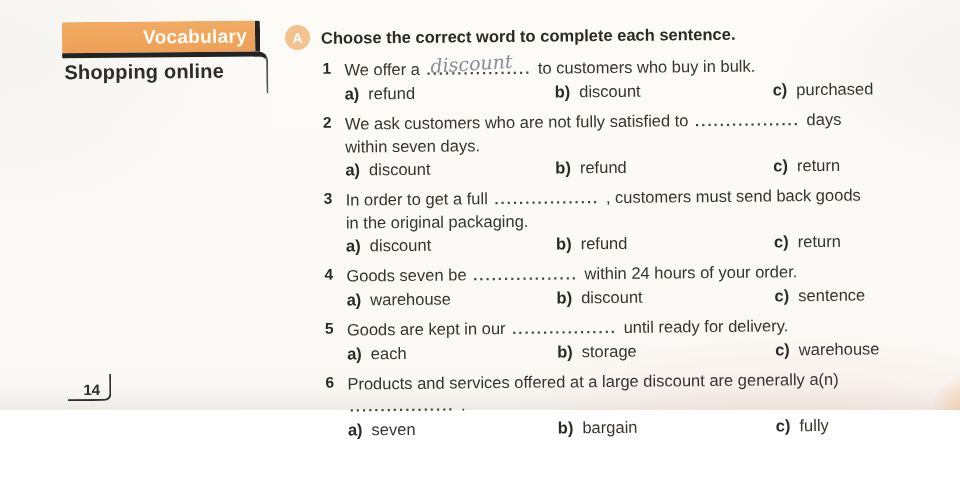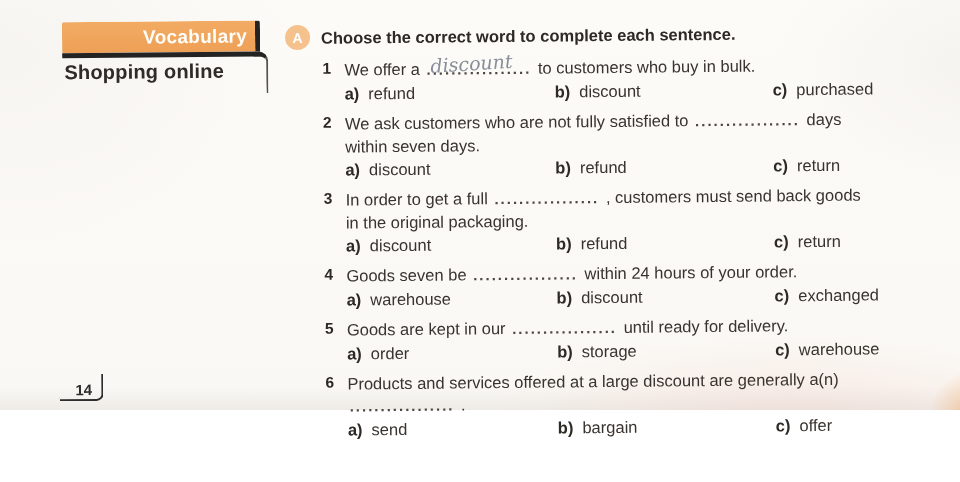--- a/index.html
+++ b/index.html
@@ -62,21 +62,21 @@
   .handwritten {
     position:absolute; left:6px; bottom:6px; white-space:nowrap;
     font-family:"DejaVu Serif",serif; font-style:italic;
     font-size:19px; color:#888d99; transform:rotate(-3deg);
   }
   .options { display:flex; margin-top:1px; font-size:16.5px; line-height:22px; }
   .opt-a { width:210px; } .opt-b { width:218px; } .opt-c { flex:1; }
   .opt-key { font-weight:bold; margin-right:9px; color:#2d2925; }
 
   
-  .page-num { position:absolute; left:58px; bottom:11px; }
+  .page-num { position:absolute; left:66px; bottom:11px; }
   .pn-box {
     display:inline-block; padding:7px 9px 1px 16px;
     border-bottom:2.5px solid #2d2d2d; border-right:2.5px solid #2d2d2d;
     border-bottom-right-radius:7px;
     font-size:15px; font-weight:bold; color:#2e2e2e;
   }
 </style>
 </head>
 <body>
 
@@ -159,54 +159,54 @@
           <span class="q-num">4</span>
           <div class="q-body">
             <div class="q-sentence">
               <span>Goods seven be</span>
               <span class="blank"><span class="dots">.................</span></span>
               <span>within 24 hours of your order.</span>
             </div>
             <div class="options">
               <span class="opt-a"><span class="opt-key">a)</span><span>warehouse</span></span>
               <span class="opt-b"><span class="opt-key">b)</span><span>discount</span></span>
-              <span class="opt-c"><span class="opt-key">c)</span><span>exchanged</span></span>
+              <span class="opt-c"><span class="opt-key">c)</span><span>sentence</span></span>
             </div>
           </div>
         </div>
 
         <div class="question">
           <span class="q-num">5</span>
           <div class="q-body">
             <div class="q-sentence">
               <span>Goods are kept in our</span>
               <span class="blank"><span class="dots">.................</span></span>
               <span>until ready for delivery.</span>
             </div>
             <div class="options">
-              <span class="opt-a"><span class="opt-key">a)</span><span>order</span></span>
+              <span class="opt-a"><span class="opt-key">a)</span><span>each</span></span>
               <span class="opt-b"><span class="opt-key">b)</span><span>storage</span></span>
               <span class="opt-c"><span class="opt-key">c)</span><span>warehouse</span></span>
             </div>
           </div>
         </div>
 
         <div class="question">
           <span class="q-num">6</span>
           <div class="q-body">
             <div class="q-sentence">
               <span>Products and services offered at a large discount are generally a(n)</span>
               <br>
               <span class="blank"><span class="dots">.................</span></span>
               <span>.</span>
             </div>
             <div class="options">
-              <span class="opt-a"><span class="opt-key">a)</span><span>send</span></span>
+              <span class="opt-a"><span class="opt-key">a)</span><span>seven</span></span>
               <span class="opt-b"><span class="opt-key">b)</span><span>bargain</span></span>
-              <span class="opt-c"><span class="opt-key">c)</span><span>offer</span></span>
+              <span class="opt-c"><span class="opt-key">c)</span><span>fully</span></span>
             </div>
           </div>
         </div>
 
       </div>
     </div>
 
     <div class="page-num">
       <span class="pn-box">14</span>
     </div>

